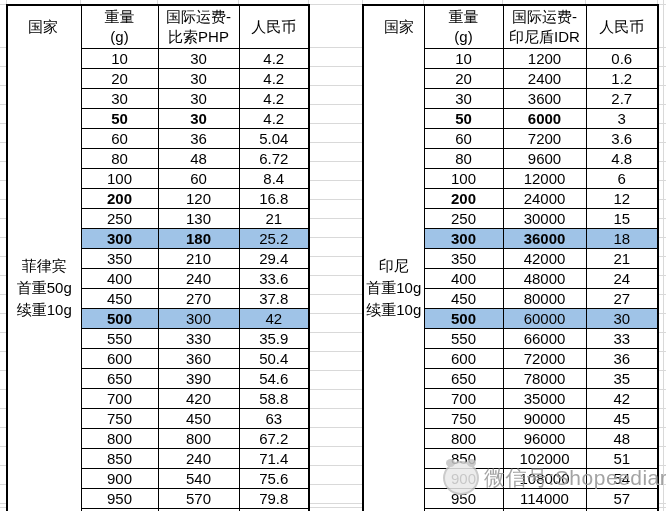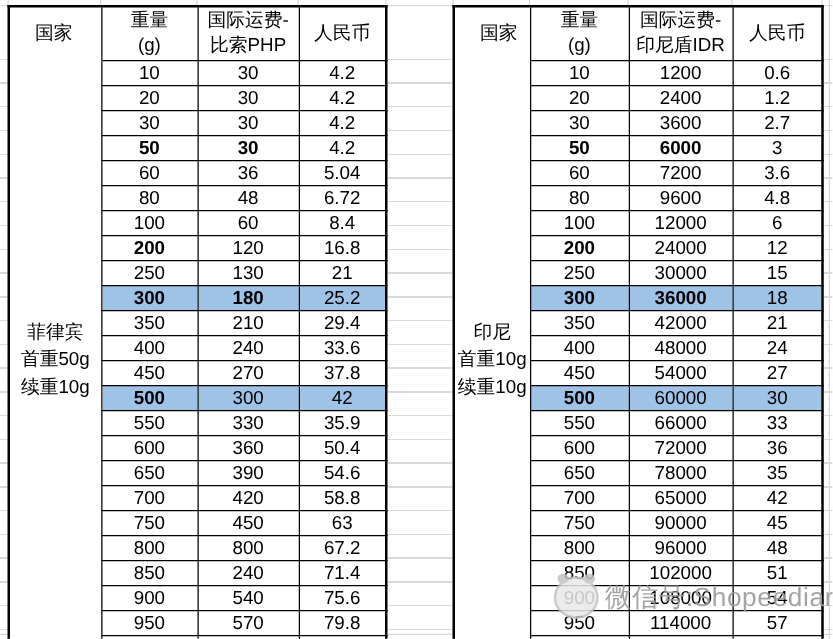--- a/index.html
+++ b/index.html
@@ -324,21 +324,21 @@
         <td class="data-cell">42000</td>
         <td class="data-cell">21</td>
       </tr>
       <tr>
         <td class="data-cell">400</td>
         <td class="data-cell">48000</td>
         <td class="data-cell">24</td>
       </tr>
       <tr>
         <td class="data-cell">450</td>
-        <td class="data-cell">54000</td>
+        <td class="data-cell">80000</td>
         <td class="data-cell">27</td>
       </tr>
       <tr class="hl">
         <td class="data-cell bold">500</td>
         <td class="data-cell">60000</td>
         <td class="data-cell">30</td>
       </tr>
       <tr>
         <td class="data-cell">550</td>
         <td class="data-cell">66000</td>
@@ -349,21 +349,21 @@
         <td class="data-cell">72000</td>
         <td class="data-cell">36</td>
       </tr>
       <tr>
         <td class="data-cell">650</td>
         <td class="data-cell">78000</td>
         <td class="data-cell">35</td>
       </tr>
       <tr>
         <td class="data-cell">700</td>
-        <td class="data-cell">65000</td>
+        <td class="data-cell">35000</td>
         <td class="data-cell">42</td>
       </tr>
       <tr>
         <td class="data-cell">750</td>
         <td class="data-cell">90000</td>
         <td class="data-cell">45</td>
       </tr>
       <tr>
         <td class="data-cell">800</td>
         <td class="data-cell">96000</td>

